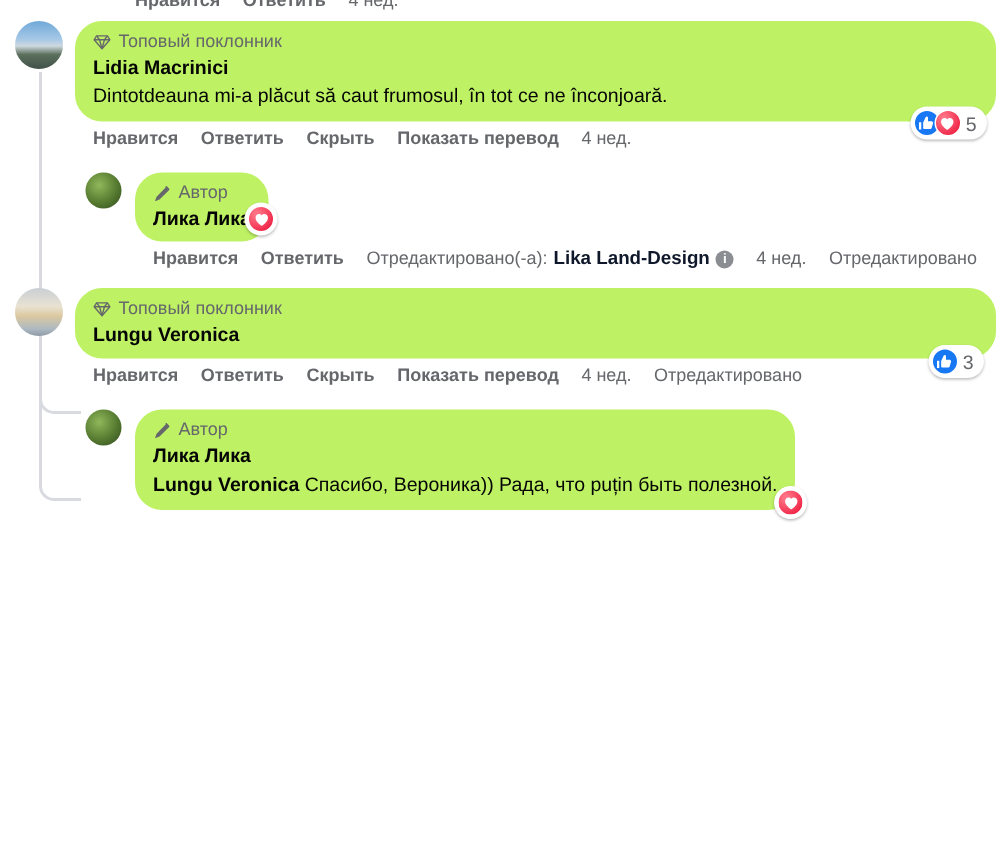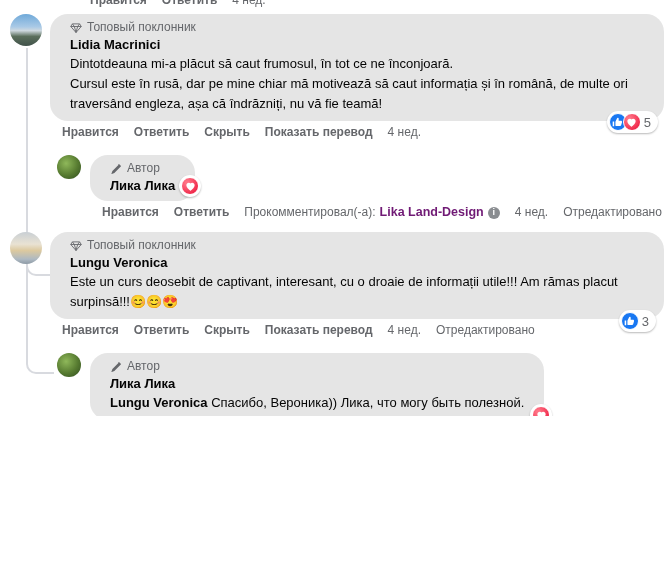--- a/index.html
+++ b/index.html
@@ -14,21 +14,21 @@
   .av-lika { background: radial-gradient(circle at 38% 35%,#8fb85a 0%,#567a30 55%,#2e4a1e 100%); }
   .av-veronica { background: linear-gradient(180deg,#c9cfd4 0%,#e9e2d3 38%,#dcc99f 58%,#aeb9c2 85%,#8d9aa5 100%); }
 
   
   .comment-block { position: relative; margin-left: 10px; padding-left: 40px; }
   .cb1 { margin-top: 14px; }
   .cb2 { margin-top: 12px; }
   .reply-block { position: relative; margin-left: 7px; margin-top: 15px; padding-left: 33px; }
 
   .bubble-wrap { position: relative; width: fit-content; }
-  .bubble { background: #e5e5e5; border-radius: 18px; padding: 7px 20px; }
+  .bubble { background: #bef264; border-radius: 18px; padding: 7px 12px; }
   .bubble.wide { width: 614px; }
   .bubble.fit1 { max-width: 560px; }
   .bubble.fit2 { max-width: 575px; }
 
   .badge-row { display: flex; align-items: center; gap: 5px; font-size: 12px; color: #65676B;
                line-height: 13px; }
   .cname { font-size: 13px; font-weight: 700; color: #050505; line-height: 17px; margin-top: 2px;
            cursor: pointer; width: fit-content; }
   .ctext { font-size: 13px; line-height: 20px; color: #050505; margin-top: 1px; }
   .mention { font-weight: 700; cursor: pointer; }
@@ -38,21 +38,21 @@
                border-bottom-left-radius: 10px; }
   .conn1 { left: 16px; top: 34px; width: 28px; height: 228px; }
   .conn2 { left: 16px; top: 34px; width: 28px; height: 108px; }
 
   
   .action-row { display: flex; align-items: center; gap: 15px; font-size: 12px; color: #65676B;
                 margin-top: 4px; margin-left: 12px; line-height: 15px; white-space: nowrap; }
   .action-row .link { font-weight: 700; cursor: pointer; }
   .action-row .plain { font-weight: 400; }
   .commented { display: flex; align-items: center; gap: 4px; font-weight: 400; }
-  .commented b { color: #701a75; font-size: 12.5px; cursor: pointer; }
+  .commented b { color: #0f172a; font-size: 12.5px; cursor: pointer; }
   .info-icon { width: 12px; height: 12px; border-radius: 50%; background: #8a8d91; color: #fff;
                font-size: 9px; font-weight: 700; display: inline-flex; align-items: center;
                justify-content: center; font-style: normal; cursor: pointer; }
   .info-icon::after { content: "i"; }
 
   .top-row { position: absolute; top: -7px; left: 90px; margin: 0; }
 
   
   .pill { position: absolute; display: flex; align-items: center; background: #fff;
           border-radius: 12px; box-shadow: 0 1px 2px rgba(0,0,0,.28); padding: 2px; cursor: pointer; }
@@ -91,21 +91,20 @@
             <svg width="12" height="12" viewBox="0 0 16 16" fill="none" stroke="#65676B" stroke-width="1.2" stroke-linejoin="round">
               <path d="M3.2 2.5h9.6L15 6 8 14 1 6 3.2 2.5z"></path>
               <path d="M1 6h14M3.2 2.5 5.8 6 8 14M12.8 2.5 10.2 6 8 14"></path>
             </svg>
           </span>
           <span>Топовый поклонник</span>
         </div>
         <div class="cname">Lidia Macrinici</div>
         <div class="ctext">
           <div>Dintotdeauna mi-a plăcut să caut frumosul, în tot ce ne înconjoară.</div>
-          <div>Cursul este în rusă, dar pe mine chiar mă motivează să caut informația și în română, de multe ori traversând engleza, așa că îndrăzniți, nu vă fie teamă!</div>
         </div>
       </div>
       <div class="pill pill1">
         <span class="rx like">
           <svg width="11" height="11" viewBox="0 0 16 16" fill="#fff">
             <path d="M1 6.5h2.2v7H1v-7zm4 6.8V7c0-.2 0-.4.1-.5l2.3-4.8c.2-.4.6-.7 1-.7.7 0 1.3.6 1.3 1.3v3.2h3.4c1 0 1.8 1 1.5 2l-1.3 4.4c-.2.7-.8 1.2-1.6 1.2H6.3c-.7 0-1.3-.4-1.3-.8z"></path>
           </svg>
         </span>
         <span class="rx love">
           <svg width="11" height="11" viewBox="0 0 16 16" fill="#fff">
@@ -143,21 +142,21 @@
             <svg width="11" height="11" viewBox="0 0 16 16" fill="#fff">
               <path d="M8 14S2 10.3 2 6c0-2 1.6-3.5 3.5-3.5 1.2 0 2 .6 2.5 1.3.5-.7 1.3-1.3 2.5-1.3C12.4 2.5 14 4 14 6c0 4.3-6 8-6 8z"></path>
             </svg>
           </span>
         </div>
       </div>
       <div class="action-row">
         <span class="link">Нравится</span>
         <span class="link">Ответить</span>
         <span class="commented">
-          <span>Прокомментировал(-а):</span>
+          <span>Отредактировано(-а):</span>
           <b>Lika Land-Design</b>
           <i class="info-icon"></i>
         </span>
         <span class="plain">4 нед.</span>
         <span class="plain">Отредактировано</span>
       </div>
     </div>
   </div>
 
   <div class="comment-block cb2">
@@ -170,21 +169,20 @@
           <span class="gem-icon">
             <svg width="12" height="12" viewBox="0 0 16 16" fill="none" stroke="#65676B" stroke-width="1.2" stroke-linejoin="round">
               <path d="M3.2 2.5h9.6L15 6 8 14 1 6 3.2 2.5z"></path>
               <path d="M1 6h14M3.2 2.5 5.8 6 8 14M12.8 2.5 10.2 6 8 14"></path>
             </svg>
           </span>
           <span>Топовый поклонник</span>
         </div>
         <div class="cname">Lungu Veronica</div>
         <div class="ctext">
-          <div>Este un curs deosebit de captivant, interesant, cu o droaie de informații utile!!! Am rămas placut surpinsă!!!😊😊😍</div>
         </div>
       </div>
       <div class="pill pill2">
         <span class="rx like">
           <svg width="11" height="11" viewBox="0 0 16 16" fill="#fff">
             <path d="M1 6.5h2.2v7H1v-7zm4 6.8V7c0-.2 0-.4.1-.5l2.3-4.8c.2-.4.6-.7 1-.7.7 0 1.3.6 1.3 1.3v3.2h3.4c1 0 1.8 1 1.5 2l-1.3 4.4c-.2.7-.8 1.2-1.6 1.2H6.3c-.7 0-1.3-.4-1.3-.8z"></path>
           </svg>
         </span>
         <span class="count">3</span>
       </div>
@@ -207,21 +205,21 @@
             <span class="pen-icon">
               <svg width="12" height="12" viewBox="0 0 16 16" fill="#65676B">
                 <path d="M11.2 1.6c.3-.3.8-.3 1.1 0l2.1 2.1c.3.3.3.8 0 1.1l-8.6 8.6-3.4 1.3c-.3.1-.6-.2-.5-.5l1.3-3.4 8-8.2z"></path>
               </svg>
             </span>
             <span>Автор</span>
           </div>
           <div class="cname">Лика Лика</div>
           <div class="ctext">
             <span class="mention">Lungu Veronica</span>
-            <span>Спасибо, Вероника)) Лика, что могу быть полезной.</span>
+            <span>Спасибо, Вероника)) Рада, что puțin быть полезной.</span>
           </div>
         </div>
         <div class="pill pill-r2">
           <span class="rx love">
             <svg width="11" height="11" viewBox="0 0 16 16" fill="#fff">
               <path d="M8 14S2 10.3 2 6c0-2 1.6-3.5 3.5-3.5 1.2 0 2 .6 2.5 1.3.5-.7 1.3-1.3 2.5-1.3C12.4 2.5 14 4 14 6c0 4.3-6 8-6 8z"></path>
             </svg>
           </span>
         </div>
       </div>

